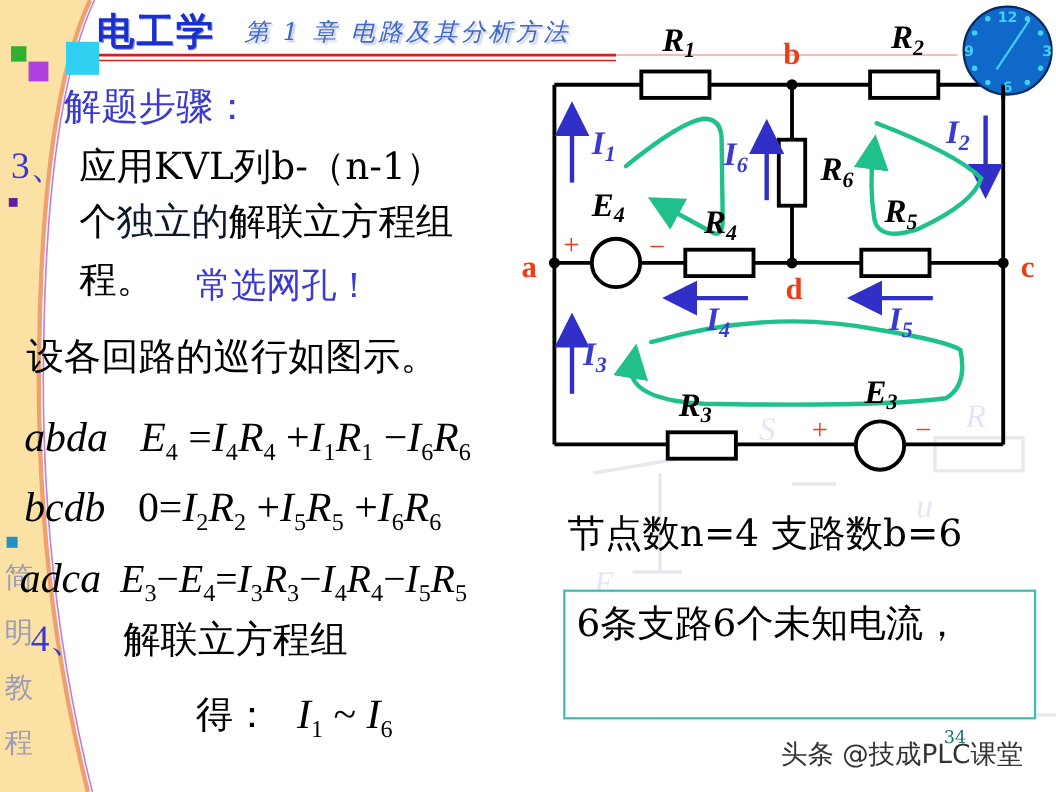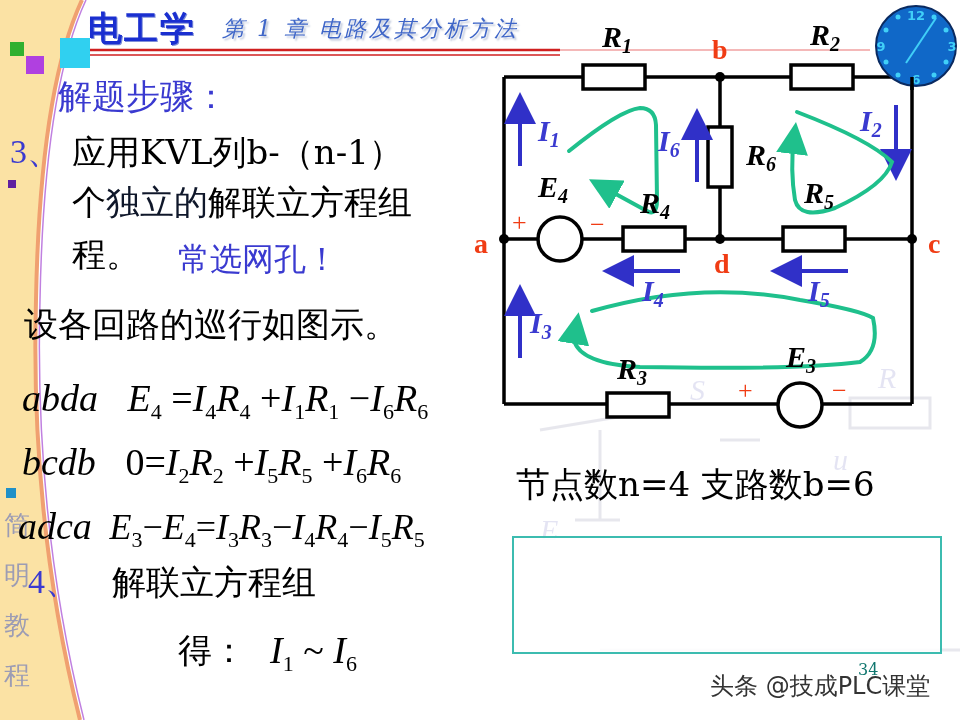--- a/index.html
+++ b/index.html
@@ -204,16 +204,17 @@
 <div class="abs node" style="left:714px;top:248px;">d</div>
 <div class="abs node" style="left:928px;top:228px;">c</div>
 
 <div class="abs node" style="left:512px;top:208px;font-weight:normal;font-size:26px;">+</div>
 <div class="abs node" style="left:590px;top:210px;font-weight:normal;font-size:26px;">−</div>
 <div class="abs node" style="left:738px;top:376px;font-weight:normal;font-size:26px;">+</div>
 <div class="abs node" style="left:832px;top:376px;font-weight:normal;font-size:26px;">−</div>
 
 <div class="abs summary">节点数n=4  支路数b=6</div>
 <div class="abs note-box">
+  <div class="abs note-line1">6条支路6个未知电流，</div>
 </div>
 
 <div class="abs page-num">34</div>
 <div class="abs watermark">头条 @技成PLC课堂</div>
 
 </body></html>

